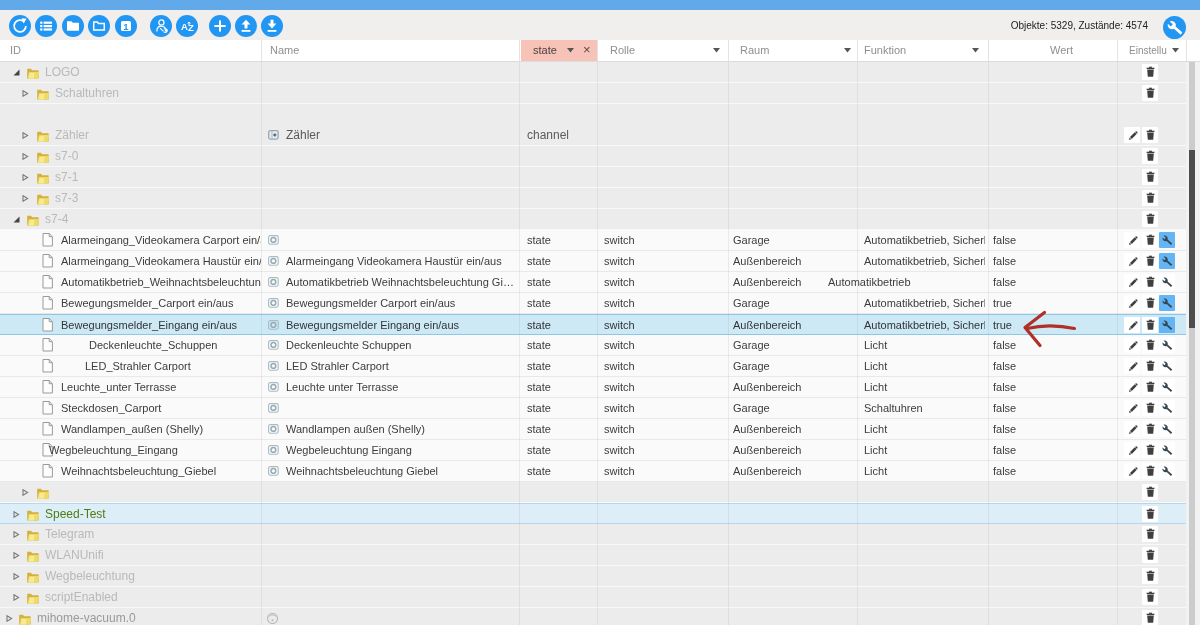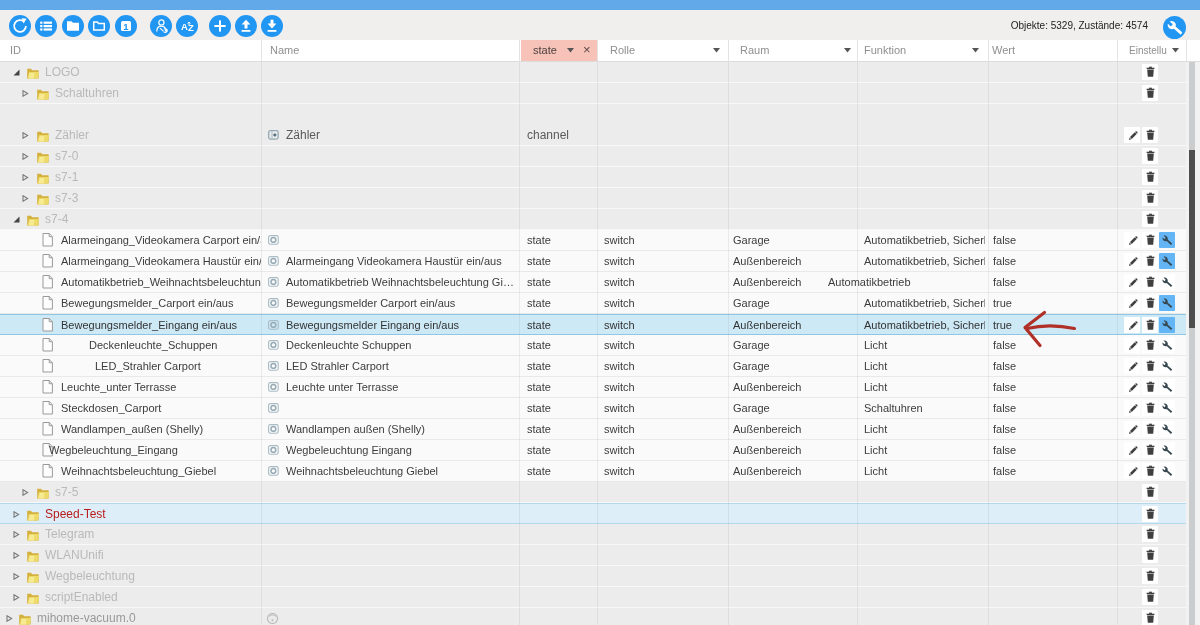--- a/index.html
+++ b/index.html
@@ -9,21 +9,21 @@
 #toolbar{left:0;top:10px;width:1200px;height:30px;background:#f1efee;}
 #hdr{left:0;top:40px;width:1200px;height:21px;background:#fff;border-bottom:1px solid #dcdcdc;}
 .hl{color:#8f8f8f;font-size:11px;line-height:21px;position:absolute;top:0;}
 .btn{position:absolute;width:22px;height:22px;border-radius:50%;background:#2196f3;top:5px;}
 #rows{left:0;top:62px;width:1200px;height:563px;background:#ececec;}
 .row{position:absolute;left:0;width:1186px;height:21px;box-sizing:border-box;font-size:11px;}
 .row.gray{background:#ececec;border-bottom:1px solid #f8f8f8;color:#b9b9b9;font-size:12px;}
 .row.gray2{background:#ececec;border-bottom:1px solid #f8f8f8;color:#999;font-size:12px;}
 .row.white{background:#fafafa;border-bottom:1px solid #e9e9e9;color:#3c3c3c;}
 .row.sel{background:#cde9f6;border-top:1px solid #8fc6e4;border-bottom:1px solid #8fc6e4;color:#333;}
-.row.sel2{background:#ddeef8;border-top:1px solid #b4d9ec;border-bottom:1px solid #b4d9ec;color:#b91c1c;font-size:12px;}
+.row.sel2{background:#ddeef8;border-top:1px solid #b4d9ec;border-bottom:1px solid #b4d9ec;color:#4d7c0f;font-size:12px;}
 .c{position:absolute;top:0;line-height:20px;white-space:nowrap;overflow:hidden;}
 .ell{text-overflow:ellipsis;}
 .ic{position:absolute;}
 .sq{position:absolute;top:2px;width:16px;height:16px;background:#fff;border-radius:1px;}
 .sqb{background:#64b5f6;}
 .vl{position:absolute;top:62px;height:563px;width:1px;background:rgba(120,120,120,0.12);}
 </style></head>
 <body>
 
 <svg width="0" height="0" style="position:absolute">
@@ -144,21 +144,21 @@
       <use href="#fdown"></use>
     </svg>
     <span class="hl" style="left:740px">Raum</span>
     <svg class="ic" style="left:844px;top:8px" width="8" height="6" viewBox="0 0 8 6">
       <use href="#fdown"></use>
     </svg>
     <span class="hl" style="left:864px">Funktion</span>
     <svg class="ic" style="left:972px;top:8px" width="8" height="6" viewBox="0 0 8 6">
       <use href="#fdown"></use>
     </svg>
-    <span class="hl" style="left:939px;width:129px;text-align:center;">Wert</span>
+    <span class="hl" style="left:997px;width:129px;text-align:center;">Wert</span>
     <span class="hl" style="left:1129px;font-size:10px;">Einstellu</span>
     <svg class="ic" style="left:1172px;top:8px" width="8" height="6" viewBox="0 0 8 6">
       <use href="#fdown"></use>
     </svg>
     <div class="abs" style="left:261px;top:0;width:1px;height:21px;background:#e3e3e3;"></div>
     <div class="abs" style="left:519px;top:0;width:1px;height:21px;background:#e3e3e3;"></div>
     <div class="abs" style="left:597px;top:0;width:1px;height:21px;background:#e3e3e3;"></div>
     <div class="abs" style="left:728px;top:0;width:1px;height:21px;background:#e3e3e3;"></div>
     <div class="abs" style="left:857px;top:0;width:1px;height:21px;background:#e3e3e3;"></div>
     <div class="abs" style="left:988px;top:0;width:1px;height:21px;background:#e3e3e3;"></div>
@@ -450,21 +450,21 @@
       <div class="sq" style="left:1159px">
         <svg class="ic" style="left:3px;top:3px" width="11" height="11" viewBox="0 0 11 11">
           <use href="#wr"></use>
         </svg>
       </div>
     </div>
     <div class="row white" style="top:294px">
       <svg class="ic" style="left:42px;top:3px" width="11" height="14" viewBox="0 0 11 14">
         <use href="#doc"></use>
       </svg>
-      <span class="c" style="left:71px;width:200px;padding-left:24px;">LED_Strahler Carport</span>
+      <span class="c" style="left:61px;width:200px;padding-left:24px;">LED_Strahler Carport</span>
       <svg class="ic" style="left:268px;top:5px" width="11" height="10" viewBox="0 0 11 10">
         <use href="#stic"></use>
       </svg>
       <span class="c ell" style="left:286px;width:230px">LED Strahler Carport</span>
       <span class="c" style="left:527px;width:68px">state</span>
       <span class="c" style="left:604px;width:120px;">switch</span>
       <span class="c" style="left:733px;width:120px;">Garage</span>
       <span class="c" style="left:864px;width:121px;">Licht</span>
       <span class="c" style="left:993px;width:120px;">false</span>
       <div class="sq" style="left:1124px">
@@ -632,21 +632,20 @@
         </svg>
       </div>
     </div>
     <div class="row gray" style="top:420px">
       <svg class="ic" style="left:22px;top:7px" width="7" height="7" viewBox="0 0 7 7">
         <use href="#tricl"></use>
       </svg>
       <svg class="ic" style="left:36px;top:4px" width="14" height="13" viewBox="0 0 14 13">
         <use href="#folder"></use>
       </svg>
-      <span class="c" style="left:55px;width:206px;">s7-5</span>
       <div class="sq" style="left:1142px">
         <svg class="ic" style="left:3px;top:2px" width="11" height="12" viewBox="0 0 11 12">
           <use href="#trash"></use>
         </svg>
       </div>
     </div>
     <div class="row sel2" style="top:441px">
       <svg class="ic" style="left:13px;top:7px" width="7" height="7" viewBox="0 0 7 7">
         <use href="#tricl"></use>
       </svg>

